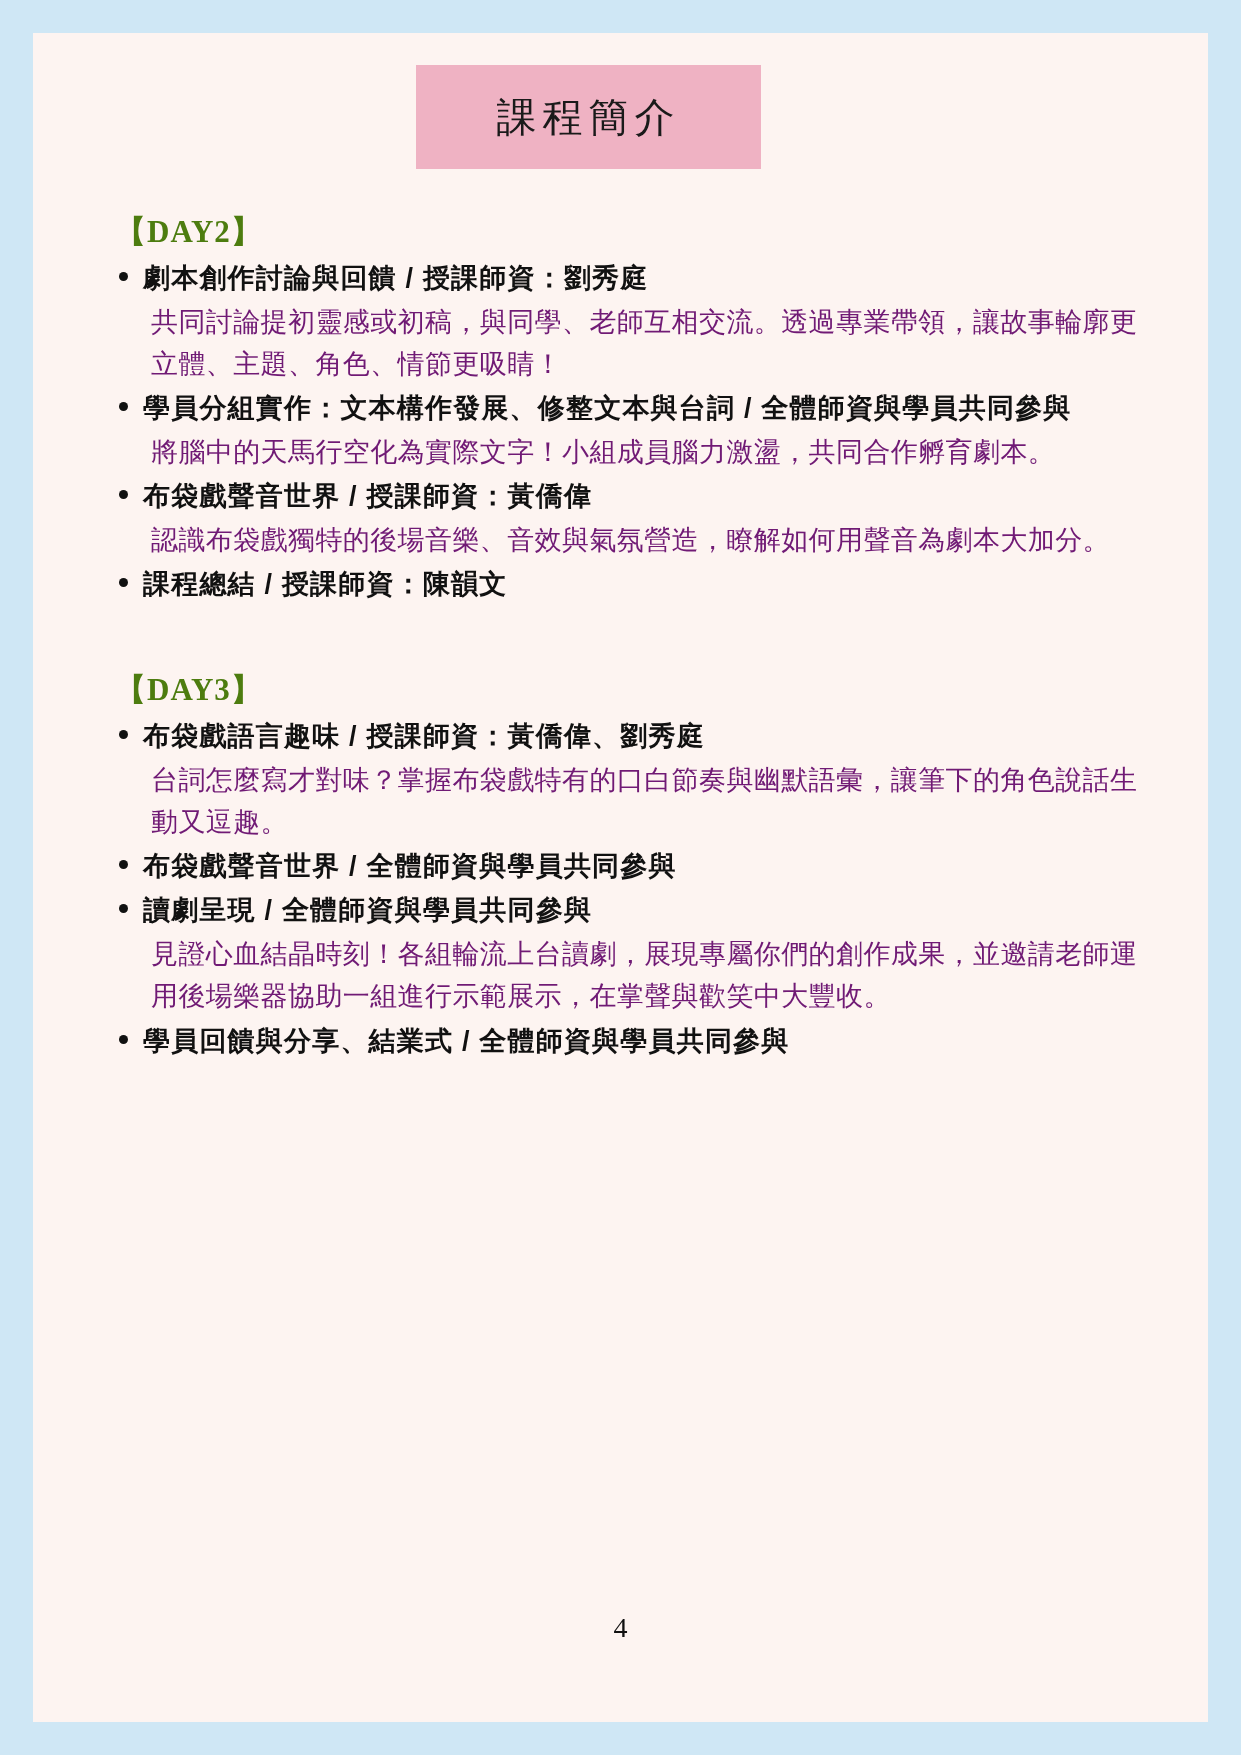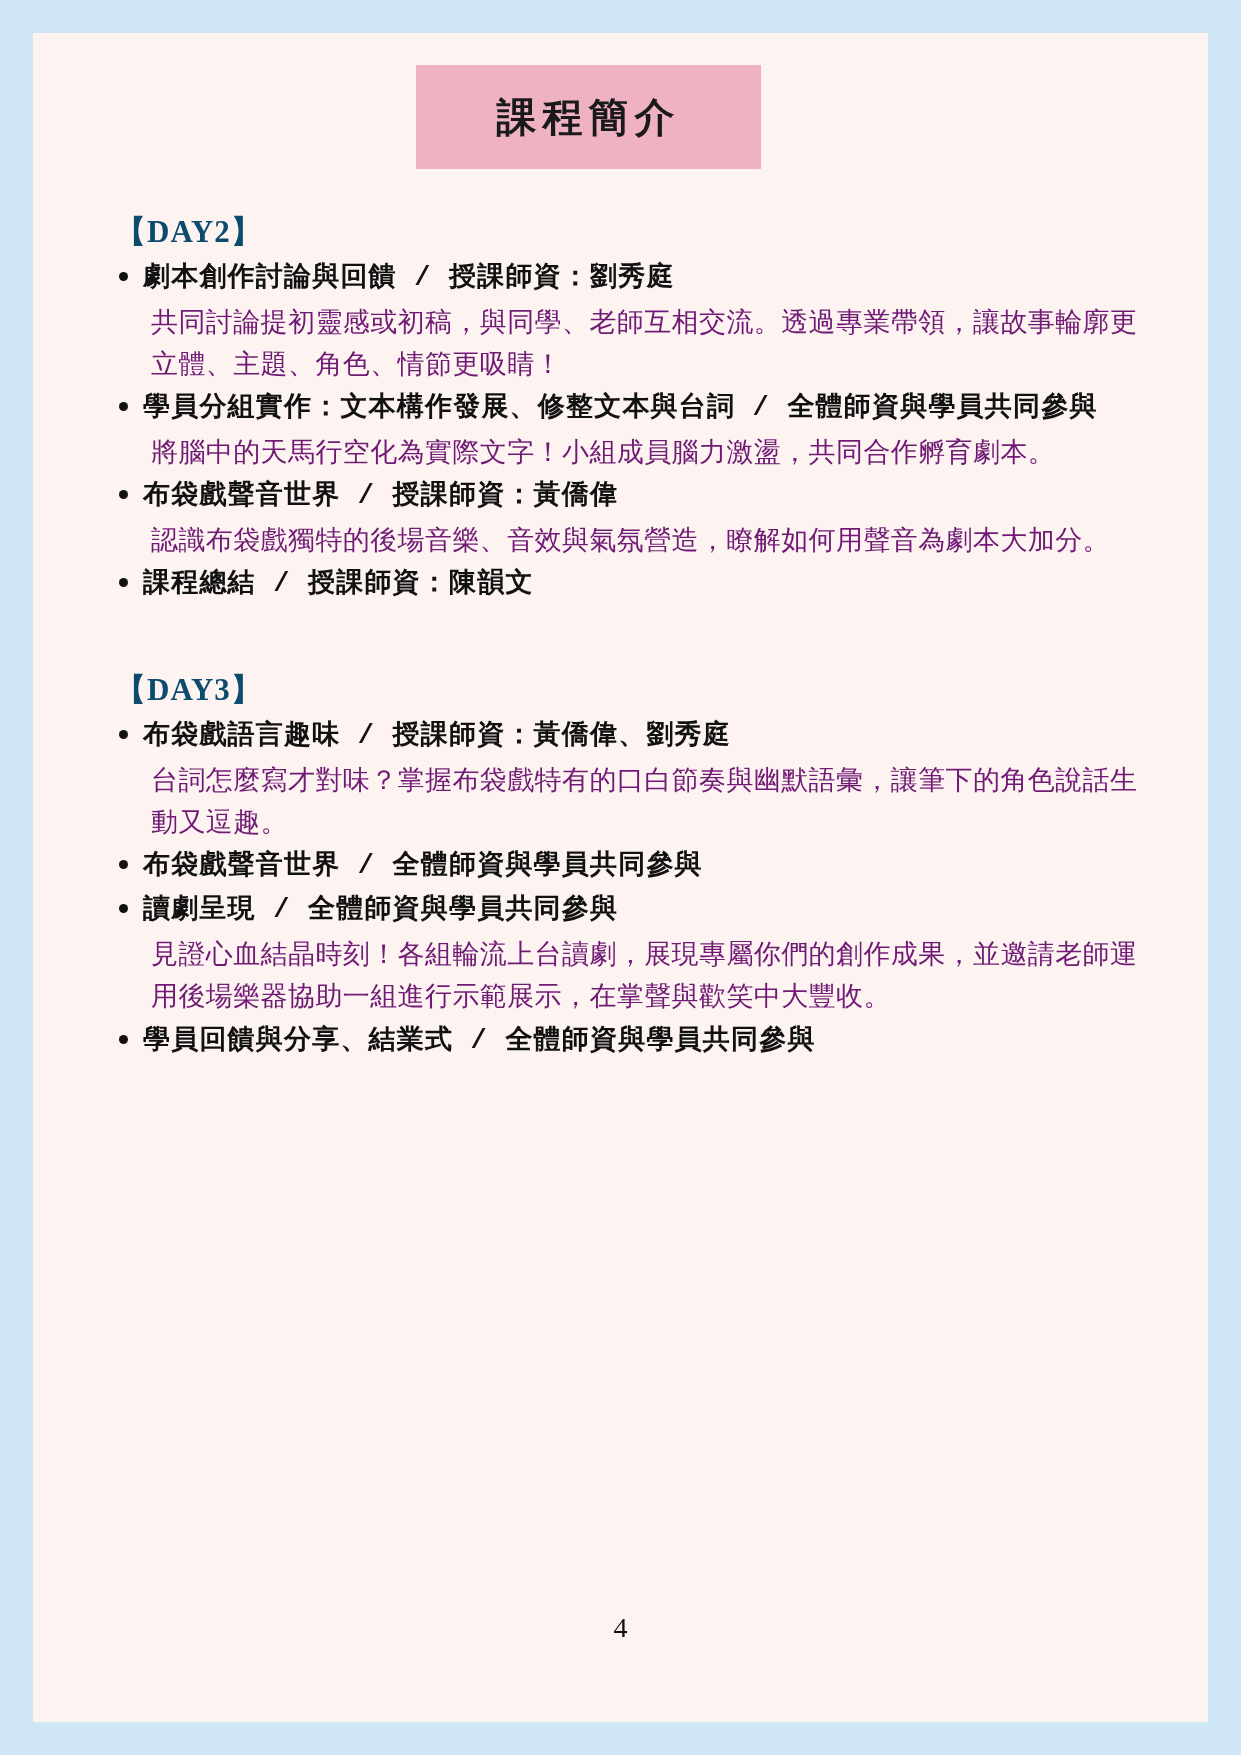--- a/index.html
+++ b/index.html
@@ -28,36 +28,36 @@
     top: 32px;
     width: 345px;
     height: 104px;
     background: #efb2c3;
     display: flex;
     align-items: center;
     justify-content: center;
   }
   .title-band .title-text {
     font-family: "Liberation Serif", "DejaVu Serif", serif;
-    font-weight: bold;
+    font-weight: normal;
     font-size: 40px;
     letter-spacing: 6px;
     color: #1a1a1a;
   }
   .content {
     position: absolute;
     left: 52px;
     top: 160px;
     width: 1075px;
   }
   .day-heading {
     font-family: "Liberation Serif", "DejaVu Serif", serif;
     font-weight: bold;
     font-size: 31px;
-    color: #0c4a6e;
+    color: #4d7c0f;
     margin: 18px 0 6px 30px;
     letter-spacing: 1px;
   }
   ul.items {
     list-style: none;
     margin: 0;
     padding: 0;
   }
   ul.items > li {
     position: relative;
@@ -67,21 +67,21 @@
   ul.items > li .bullet {
     position: absolute;
     left: 34px;
     top: 13px;
     width: 9px;
     height: 9px;
     border-radius: 50%;
     background: #111;
   }
   .item-title {
-    font-family: Liberation Mono, monospace;
+    font-family: Liberation Sans, sans-serif;
     font-weight: bold;
     font-size: 27px;
     line-height: 1.48;
     color: #111;
     letter-spacing: 1.2px;
   }
   .item-body {
     font-family: "Liberation Sans", "DejaVu Sans", sans-serif;
     font-size: 27px;
     line-height: 1.56;

